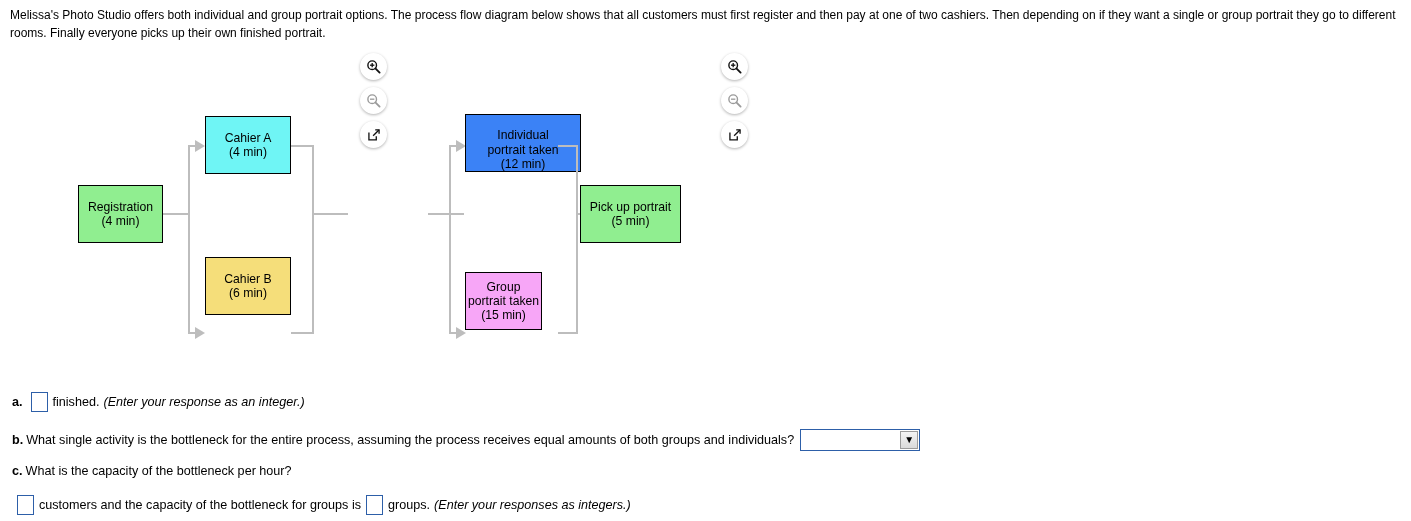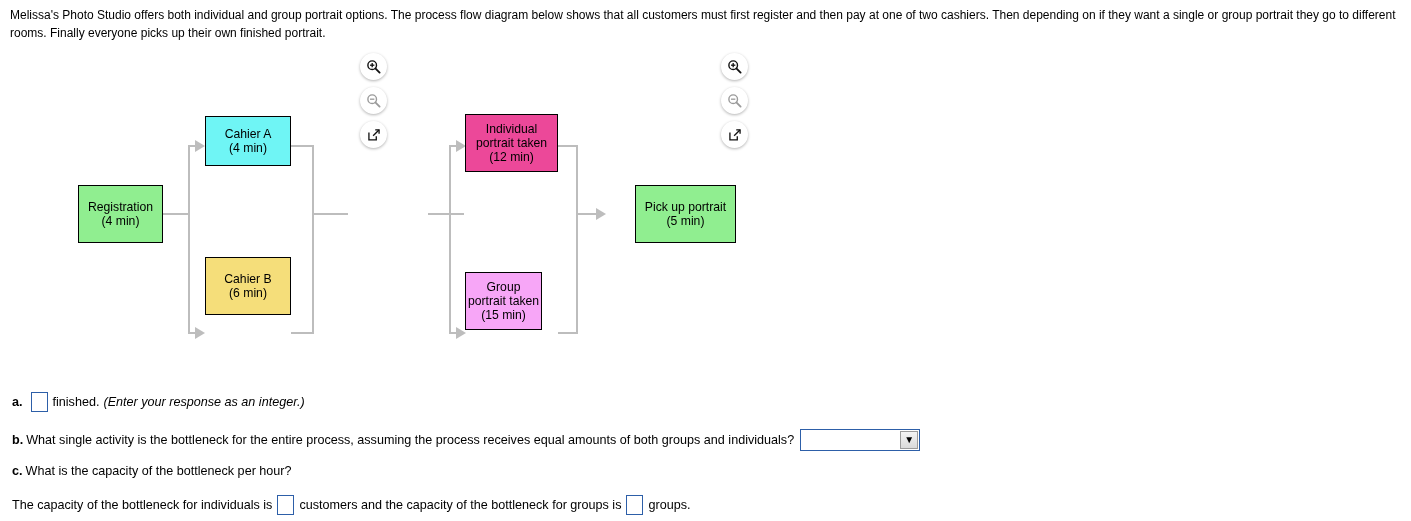--- a/index.html
+++ b/index.html
@@ -117,21 +117,21 @@
 
   <div class="intro">Melissa's Photo Studio offers both individual and group portrait options. The process flow diagram below shows that all customers must first register and then pay at one of two cashiers. Then depending on if they want a single or group portrait they go to different rooms. Finally everyone picks up their own finished portrait.</div>
 
   <div class="diagram-area">
 
     <div class="flow-box" style="left:78px; top:141px; width:85px; height:58px; background:#90EE90;text-align:center;">
       <span>Registration</span>
       <span>(4 min)</span>
     </div>
 
-    <div class="flow-box" style="left:205px; top:72px; width:86px; height:50px; background:#6FF5F5;">
+    <div class="flow-box" style="left:205px; top:72px; width:86px; height:58px; background:#6FF5F5;">
       <span>Cahier A</span>
       <span>(4 min)</span>
     </div>
 
     <div class="flow-box" style="left:205px; top:213px; width:86px; height:58px; background:#F5DE7A;">
       <span>Cahier B</span>
       <span>(6 min)</span>
     </div>
 
     <div class="hline" style="left:163px; top:169px; width:26px;"></div>
@@ -151,39 +151,39 @@
 
     <div class="hline" style="left:428px; top:169px; width:36px;"></div>
     <div class="vline" style="left:449px; top:101px; height:188px;"></div>
 
     <div class="hline" style="left:449px; top:101px; width:12px;"></div>
     <div class="arrow" style="left:456px; top:96px;"></div>
 
     <div class="hline" style="left:449px; top:288px; width:12px;"></div>
     <div class="arrow" style="left:456px; top:283px;"></div>
 
-    <div class="flow-box" style="left:465px; top:70px; width:93px; height:58px; background:#ec4899;">
+    <div class="flow-box" style="left:465px; top:70px; width:116px; height:58px; background:#3b82f6;justify-content:flex-end;">
       <span>Individual</span>
       <span>portrait taken</span>
       <span>(12 min)</span>
     </div>
 
     <div class="flow-box" style="left:465px; top:228px; width:77px; height:58px; background:#F7A6F7;">
       <span>Group</span>
       <span>portrait taken</span>
       <span>(15 min)</span>
     </div>
 
     <div class="hline" style="left:558px; top:101px; width:20px;"></div>
     <div class="hline" style="left:558px; top:288px; width:20px;"></div>
     <div class="vline" style="left:576px; top:101px; height:188px;"></div>
     <div class="hline" style="left:576px; top:169px; width:24px;"></div>
     <div class="arrow" style="left:596px; top:164px;"></div>
 
-    <div class="flow-box" style="left:635px; top:141px; width:101px; height:58px; background:#90EE90;">
+    <div class="flow-box" style="left:580px; top:141px; width:101px; height:58px; background:#90EE90;">
       <span>Pick up portrait</span>
       <span>(5 min)</span>
     </div>
 
     <div class="icon-stack" style="left:360px; top:9px;">
       <div class="icon-btn">
         <svg width="15" height="15" viewBox="0 0 16 16" aria-hidden="true">
           <circle cx="6.6" cy="6.6" r="4.6" fill="none" stroke="#111" stroke-width="1.5"></circle>
           <line x1="10" y1="10" x2="14.5" y2="14.5" stroke="#111" stroke-width="2" stroke-linecap="round"></line>
           <line x1="4.3" y1="6.6" x2="8.9" y2="6.6" stroke="#111" stroke-width="1.4"></line>
@@ -248,21 +248,21 @@
       <span class="select-arrow">▼</span>
     </span>
   </div>
 
   <div class="q" style="left:12px; top:463px;">
     <b>c.</b>
     <span>What is the capacity of the bottleneck per hour?</span>
   </div>
 
   <div class="q" style="left:12px; top:495px;">
-    <span>The capacity of the bottleneck for individuals is</span>
     <input class="ansbox" type="text" value="" style="">
     <span>customers and the capacity of the bottleneck for groups is</span>
     <input class="ansbox" type="text" value="" style="">
     <span>groups.</span>
     <span class="gap-sm"></span>
+    <i>(Enter your responses as integers.)</i>
   </div>
 
 </div>
 
 </body></html>

